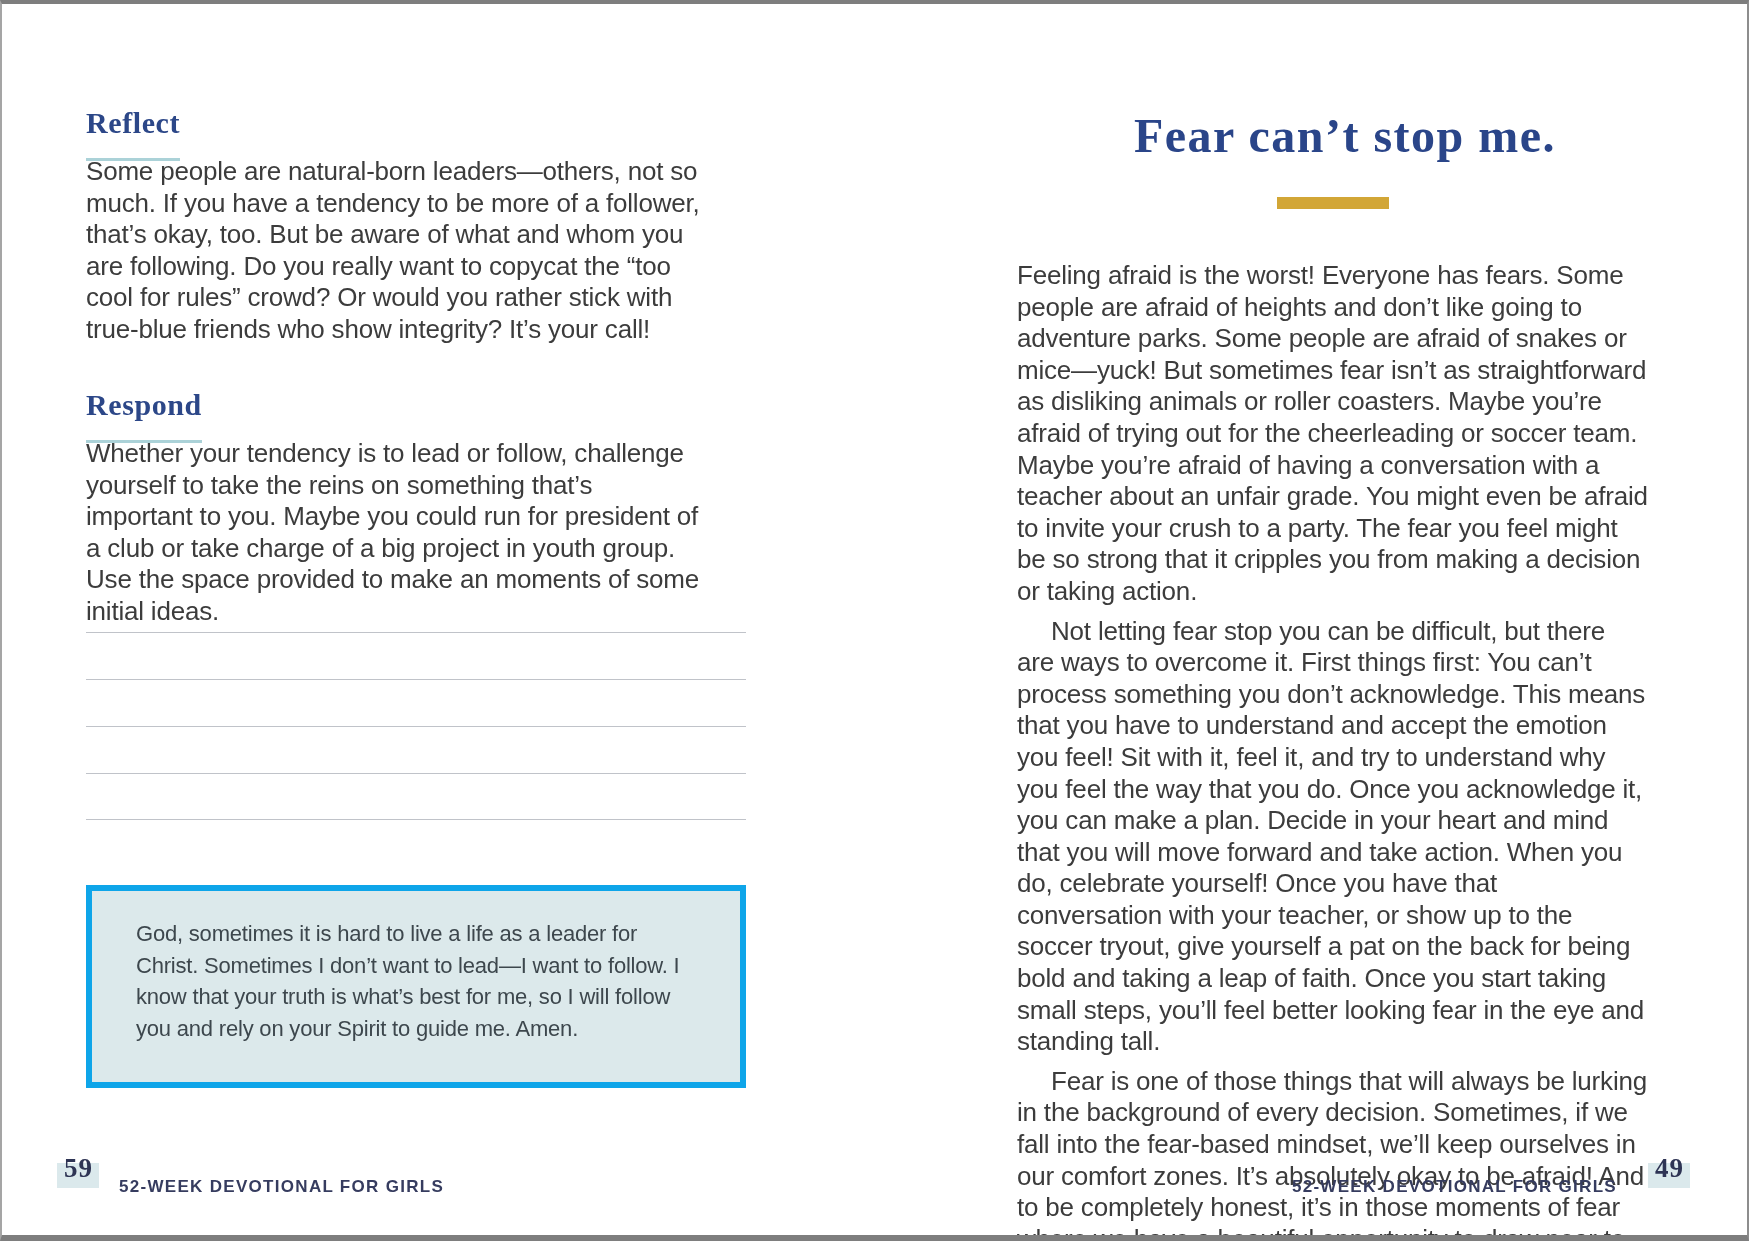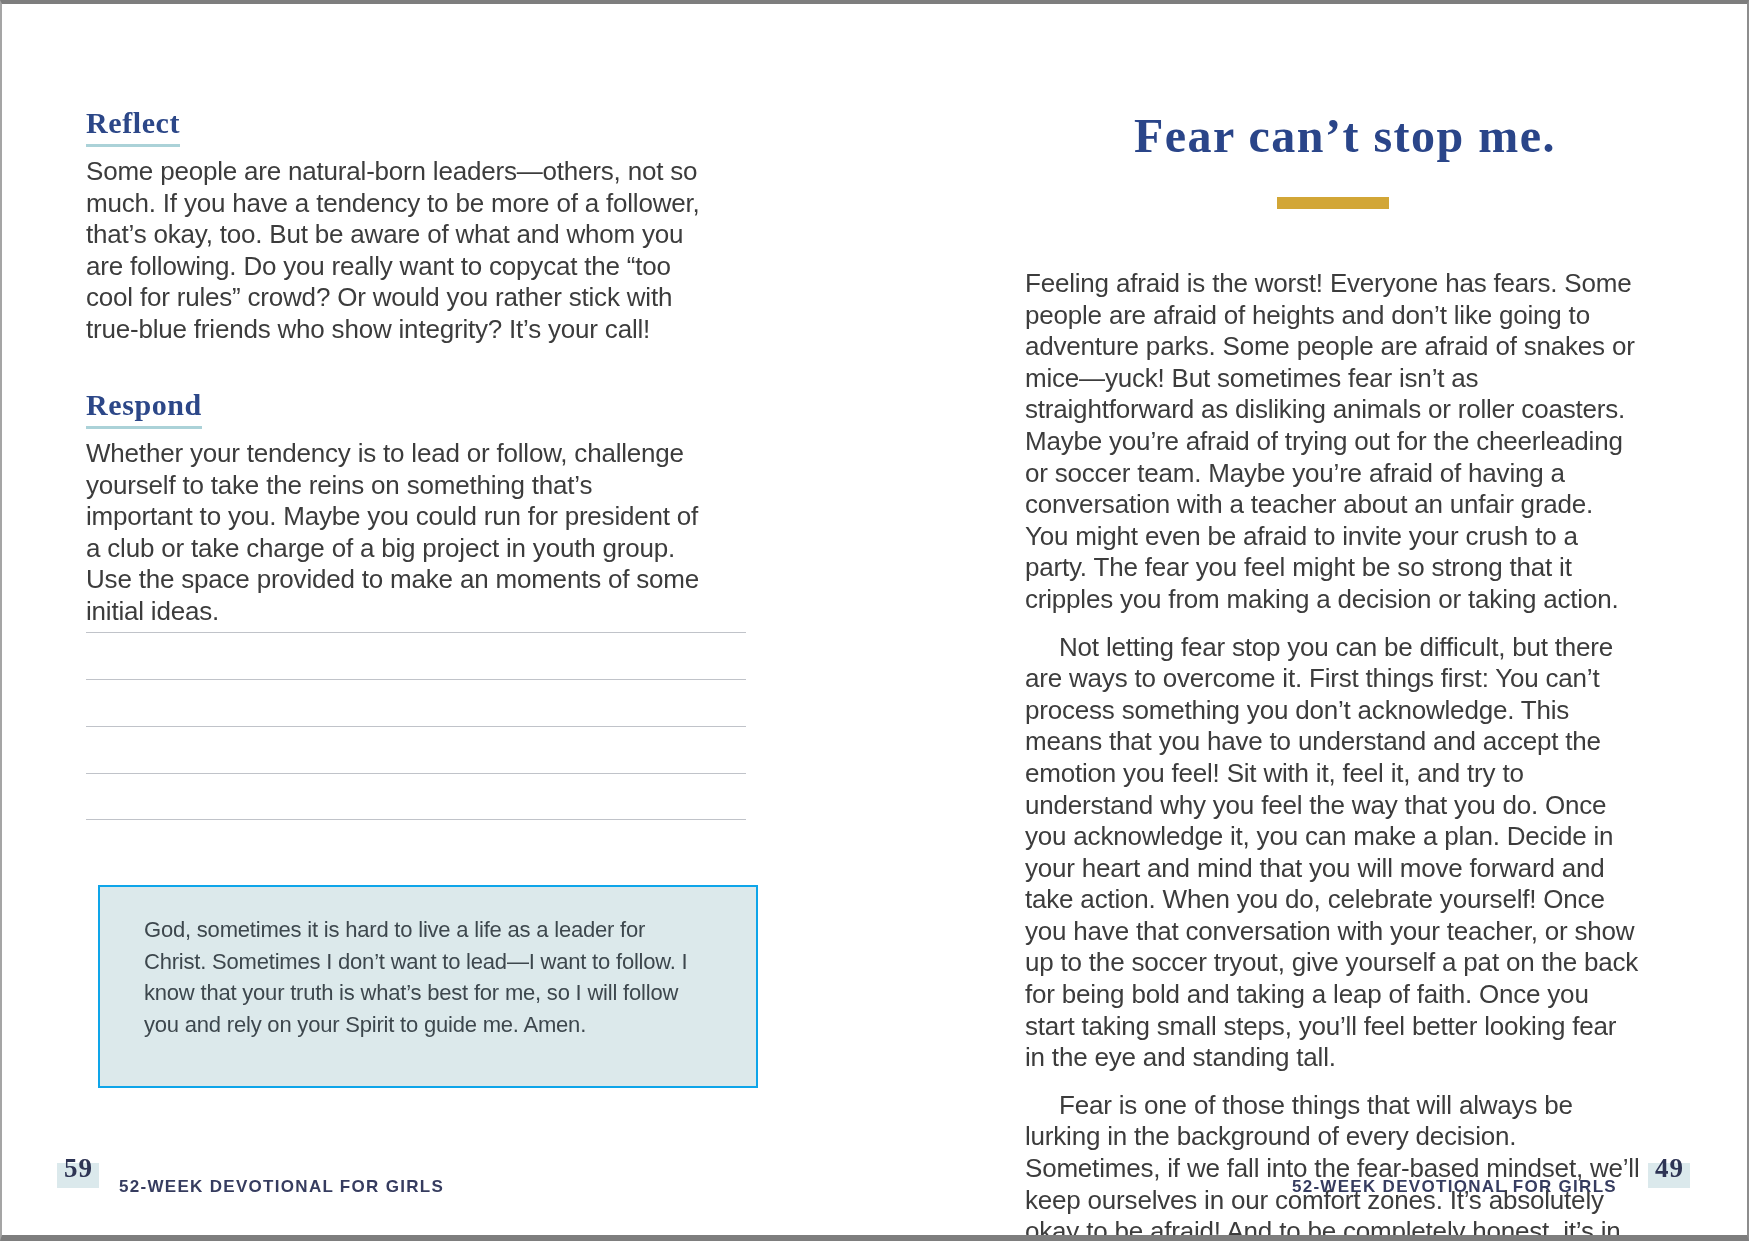--- a/index.html
+++ b/index.html
@@ -18,57 +18,57 @@
   .page{position:absolute;top:0;height:1231px;}
   .page-left{left:84px;width:660px;}
   .page-right{left:1007px;width:648px;}
 
   .section-heading{
     position:absolute;margin:0;left:0;
     font-family:"Liberation Serif", serif;
     font-weight:bold;font-size:30px;color:#2c4788;letter-spacing:0.6px;
   }
   .section-heading span{
-    display:inline-block;border-bottom:3px solid #abd2d8;padding-bottom:4px;
+    display:inline-block;border-bottom:3px solid #abd2d8;padding-bottom:18px;
   }
   #reflect-heading{top:102px;}
   #respond-heading{top:384px;}
 
   .body-text{
     margin:0;color:#3c3c3c;
     font-size:26px;line-height:31.6px;letter-spacing:-0.2px;
   }
   #reflect-body{position:absolute;top:152px;left:0;width:618px;}
   #respond-body{position:absolute;top:434px;left:0;width:618px;}
 
   .writing-lines{position:absolute;top:582px;left:0;width:660px;}
   .wline{height:45.9px;border-bottom:1.5px solid #c0c3c9;}
 
   .prayer-box{
-    position:absolute;top:881px;left:12px;width:660px;min-height:203px;
+    position:absolute;top:881px;left:0;width:660px;min-height:203px;
     box-sizing:border-box;
-    background:#dce9eb;border:2px solid #0ea5e9;
+    background:#dce9eb;border:6px solid #0ea5e9;
     padding:27px 58px 16px 44px;
   }
   .prayer-text{
     margin:0;color:#3d474d;font-size:22px;line-height:31.5px;letter-spacing:-0.2px;
   }
 
   .chapter-title{
     position:absolute;top:92px;left:0;width:100%;margin:12px;
     text-align:center;
     font-family:"Liberation Serif", serif;
     font-weight:bold;font-size:48px;color:#2a4589;letter-spacing:1.5px;
   }
   .gold-bar{
     position:absolute;top:193px;left:50%;transform:translateX(-50%);
     width:112px;height:12px;background:#d2a636;
   }
   .essay{position:absolute;top:248px;left:0;width:648px;}
-  .essay p{margin:16px;}
+  .essay p{margin:8px;}
   .essay p.indented{text-indent:34px;}
 
   .footer{position:absolute;top:1149px;display:flex;align-items:flex-start;}
   .footer-left{left:62px;gap:26px;}
   .footer-right{right:63px;gap:38px;}
   .footer-label{
     margin-top:24px;
     font-size:17px;font-weight:bold;letter-spacing:1.3px;
     color:#363c5f;white-space:nowrap;
   }

